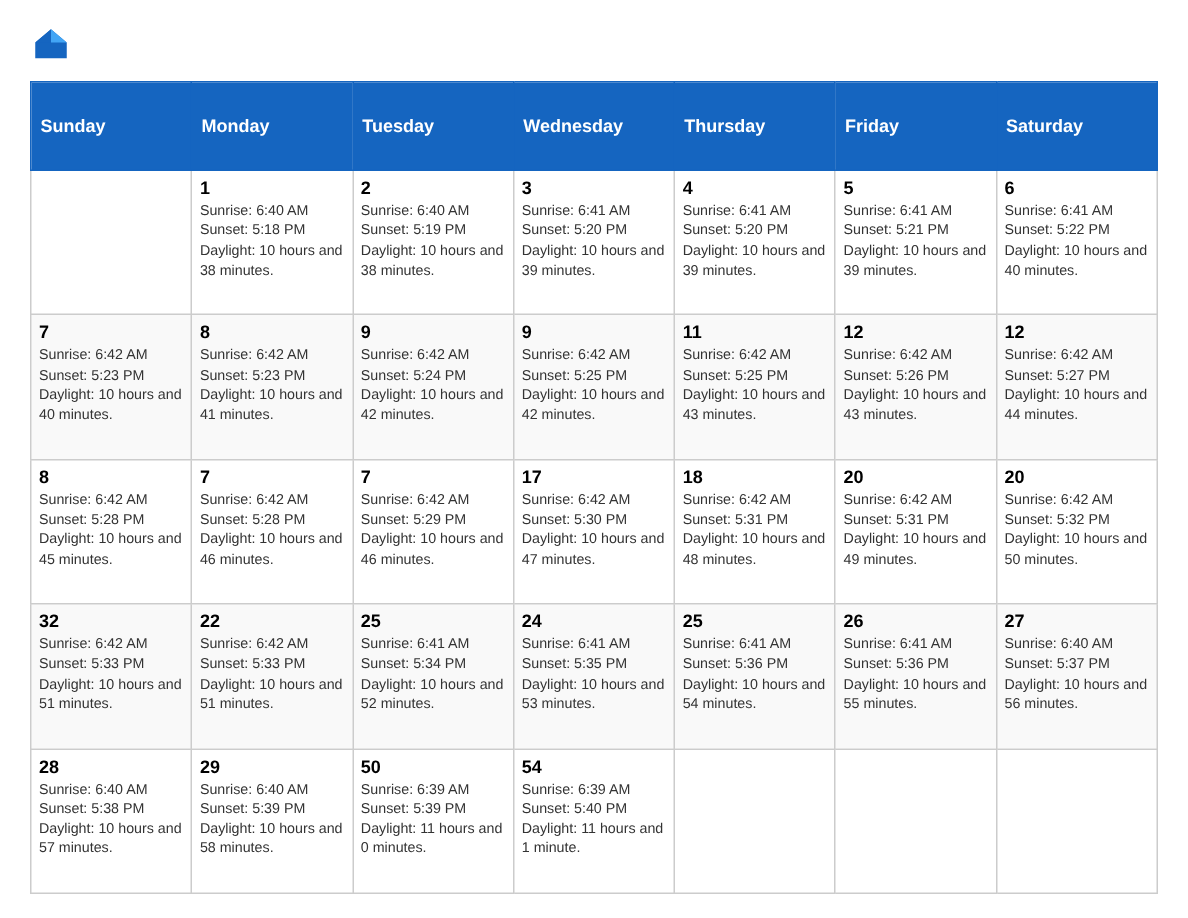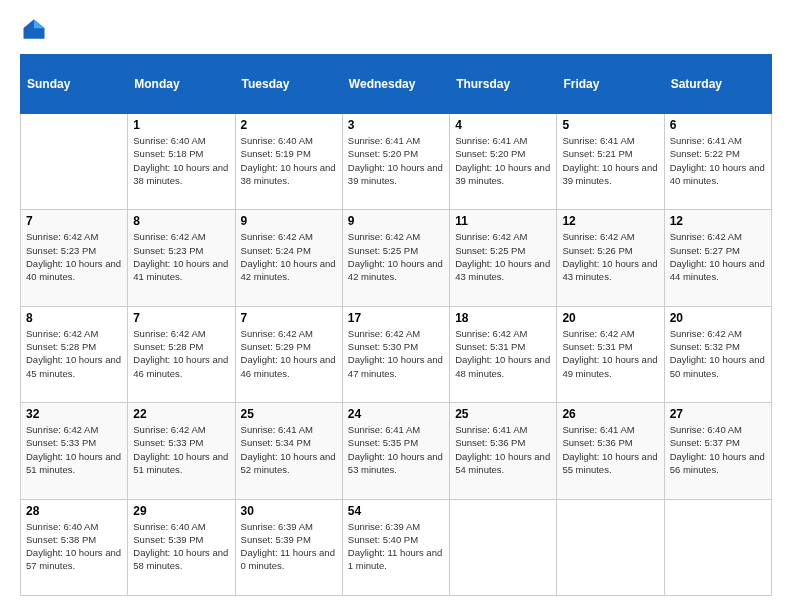--- a/index.html
+++ b/index.html
@@ -252,21 +252,21 @@
         <tr>
           <td>
             <span class="day-num">28</span>
             <div class="day-info">Sunrise: 6:40 AM<br>Sunset: 5:38 PM<br>Daylight: 10 hours and 57 minutes.</div>
           </td>
           <td>
             <span class="day-num">29</span>
             <div class="day-info">Sunrise: 6:40 AM<br>Sunset: 5:39 PM<br>Daylight: 10 hours and 58 minutes.</div>
           </td>
           <td>
-            <span class="day-num">30</span>
+            <span class="day-num">50</span>
             <div class="day-info">Sunrise: 6:39 AM<br>Sunset: 5:39 PM<br>Daylight: 11 hours and 0 minutes.</div>
           </td>
           <td>
             <span class="day-num">54</span>
             <div class="day-info">Sunrise: 6:39 AM<br>Sunset: 5:40 PM<br>Daylight: 11 hours and 1 minute.</div>
           </td>
           <td class="empty-cell"></td>
           <td class="empty-cell"></td>
           <td class="empty-cell"></td>
         </tr>

